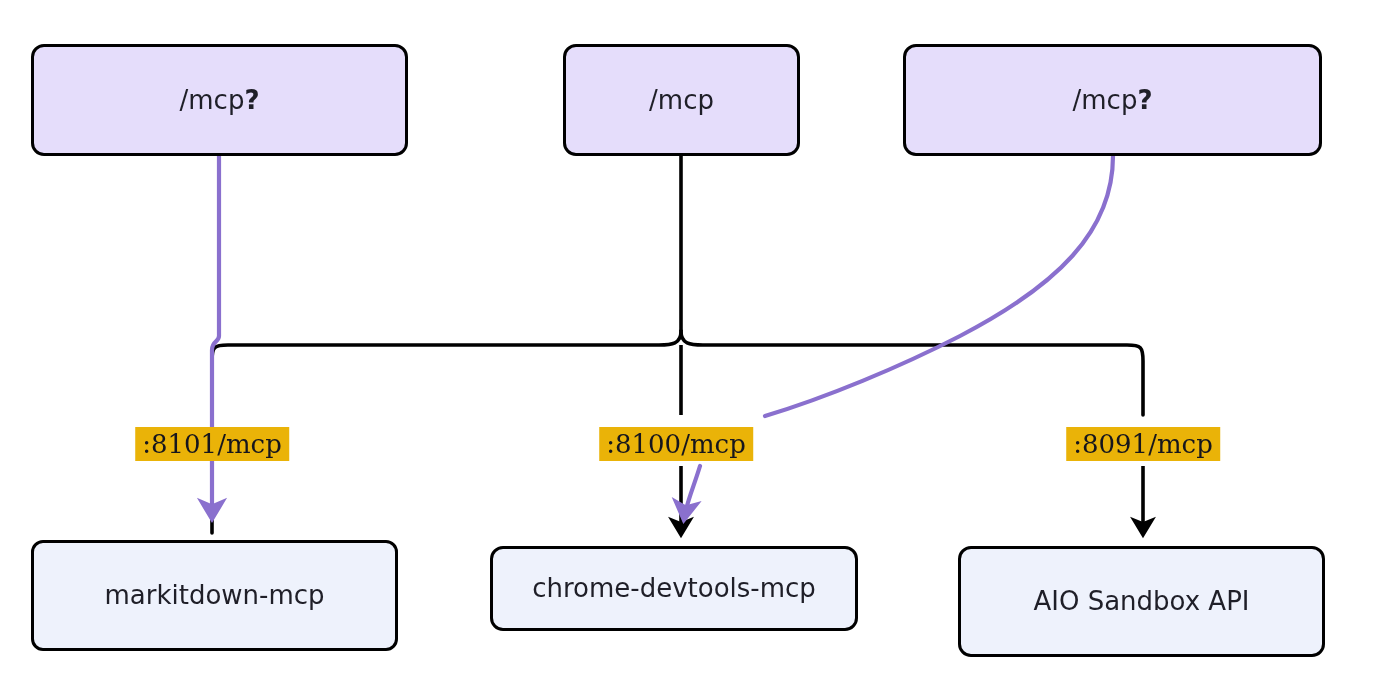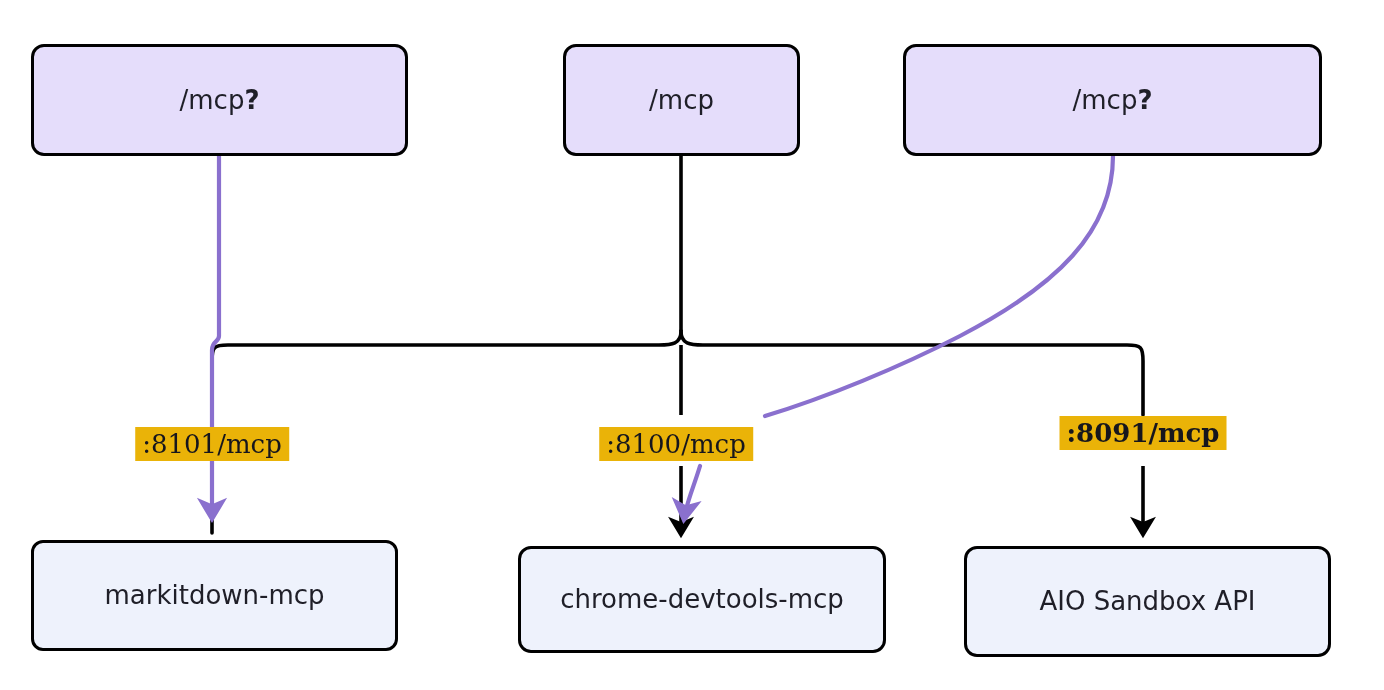--- a/index.html
+++ b/index.html
@@ -113,27 +113,27 @@
   <div class="node node-route" style="left:903px; top:44px; width:419px; height:112px;">
     <div class="node-inner">
       <span class="route-line1"><span>/mcp</span><span class="route-q">?</span></span>
     </div>
   </div>
 
   <div class="edge-label" style="left:212px; top:427px; transform:translateX(-50%);">:8101/mcp</div>
 
   <div class="edge-label" style="left:676px; top:427px; transform:translateX(-50%);">:8100/mcp</div>
 
-  <div class="edge-label" style="left:1143px; top:416px; transform:translateX(-50%);font-weight:bold;">:8091/mcp</div>
+  <div class="edge-label" style="left:1143px; top:427px; transform:translateX(-50%);">:8091/mcp</div>
 
   <div class="node node-service" style="left:31px; top:540px; width:367px; height:111px;border-radius:12px;">
     <div class="node-inner">markitdown-mcp</div>
   </div>
 
-  <div class="node node-service" style="left:518px; top:546px; width:368px; height:107px;justify-content:center;">
+  <div class="node node-service" style="left:490px; top:546px; width:368px; height:85px;justify-content:center;">
     <div class="node-inner">chrome-devtools-mcp</div>
   </div>
 
-  <div class="node node-service" style="left:958px; top:546px; width:367px; height:111px;margin-left:6px;">
+  <div class="node node-service" style="left:958px; top:546px; width:367px; height:111px;">
     <div class="node-inner">AIO Sandbox API</div>
   </div>
 
 </div>
 
 </body></html>

